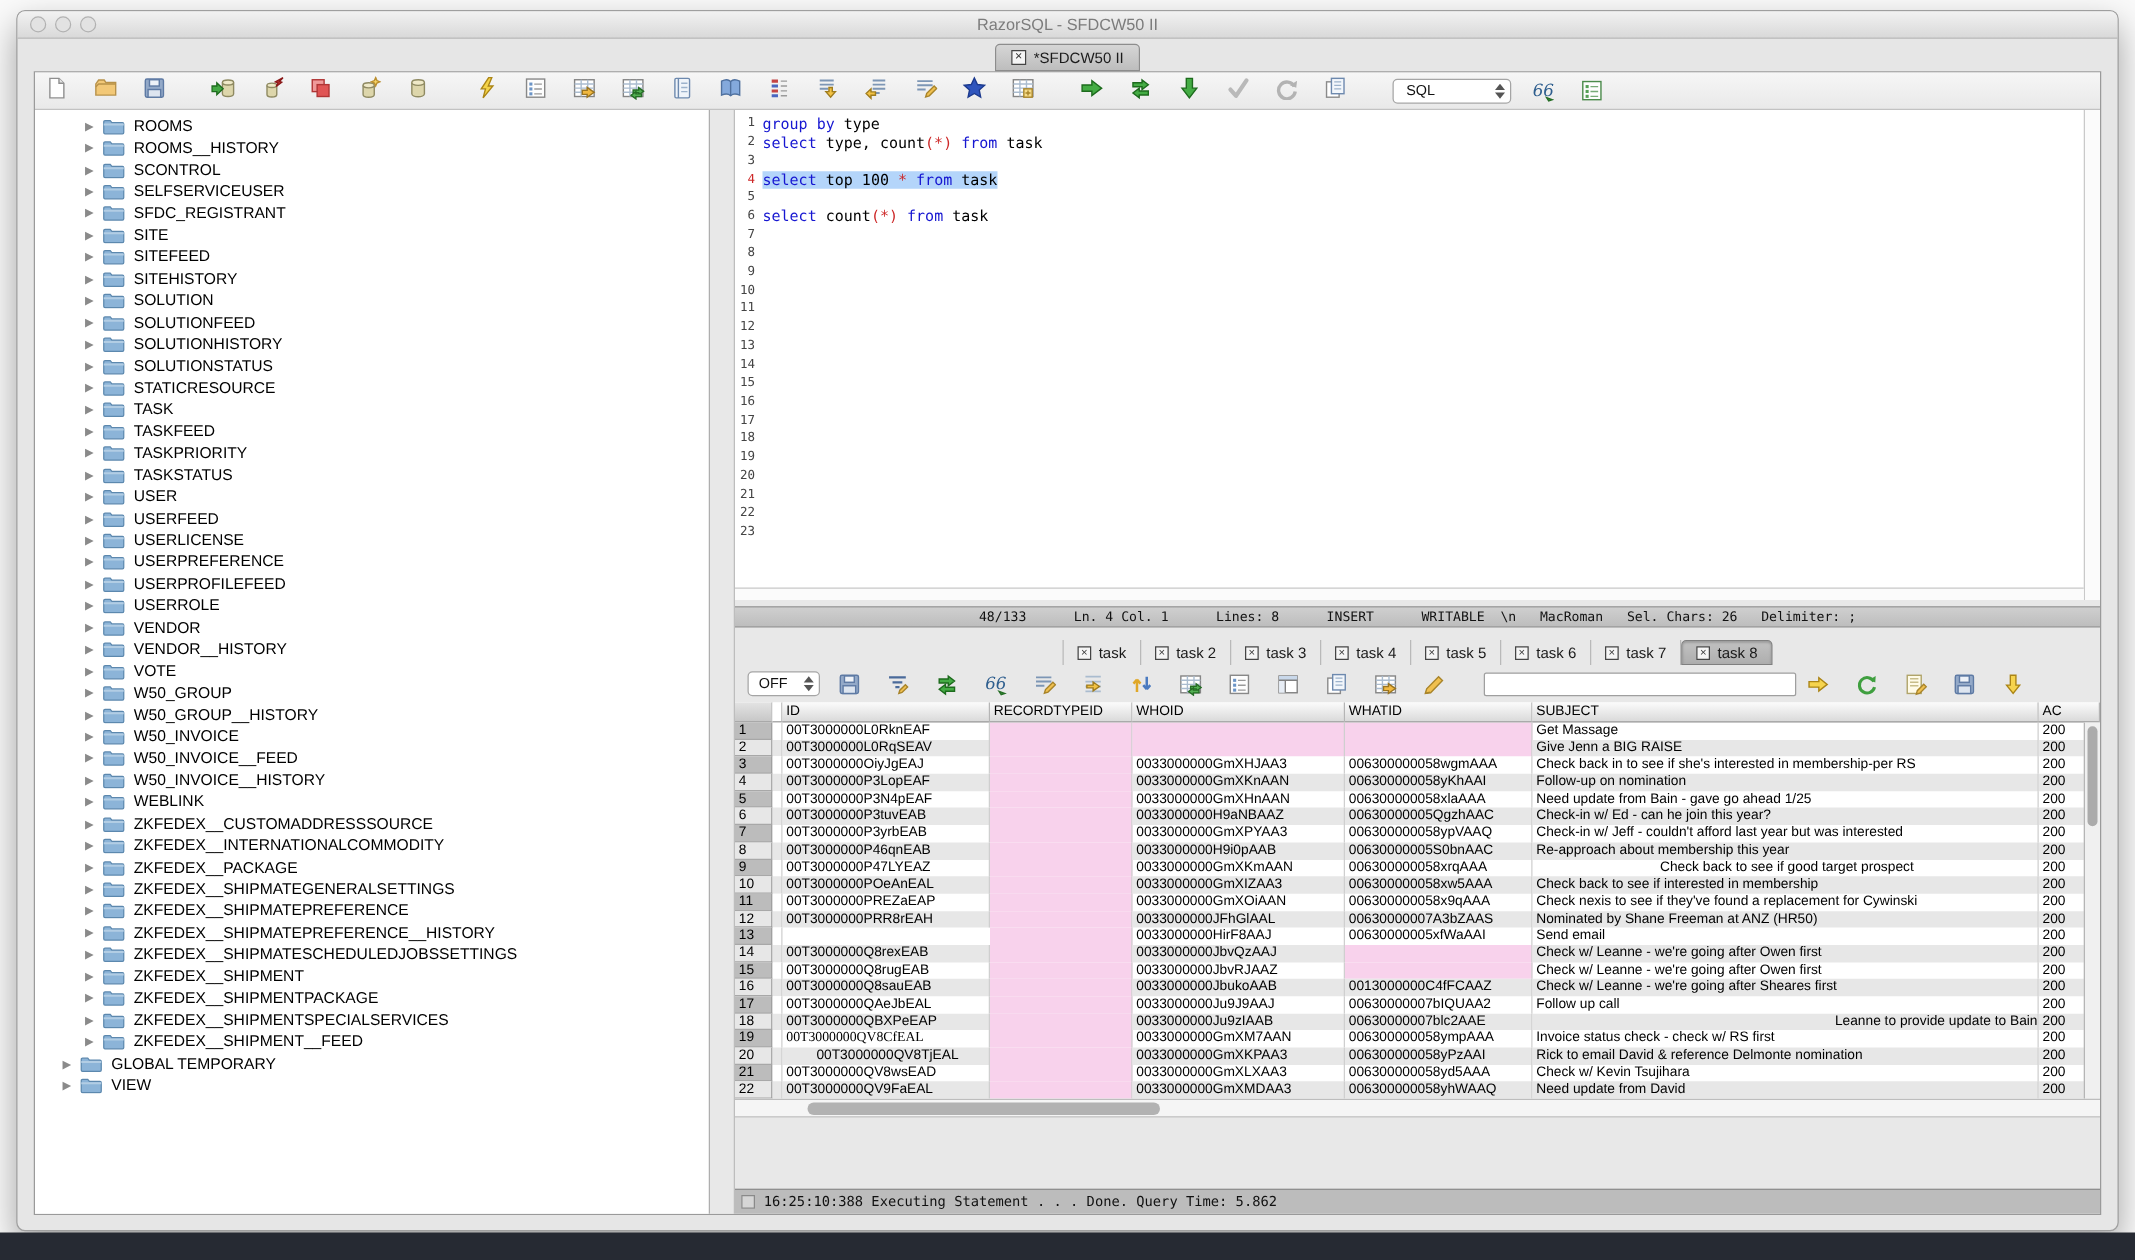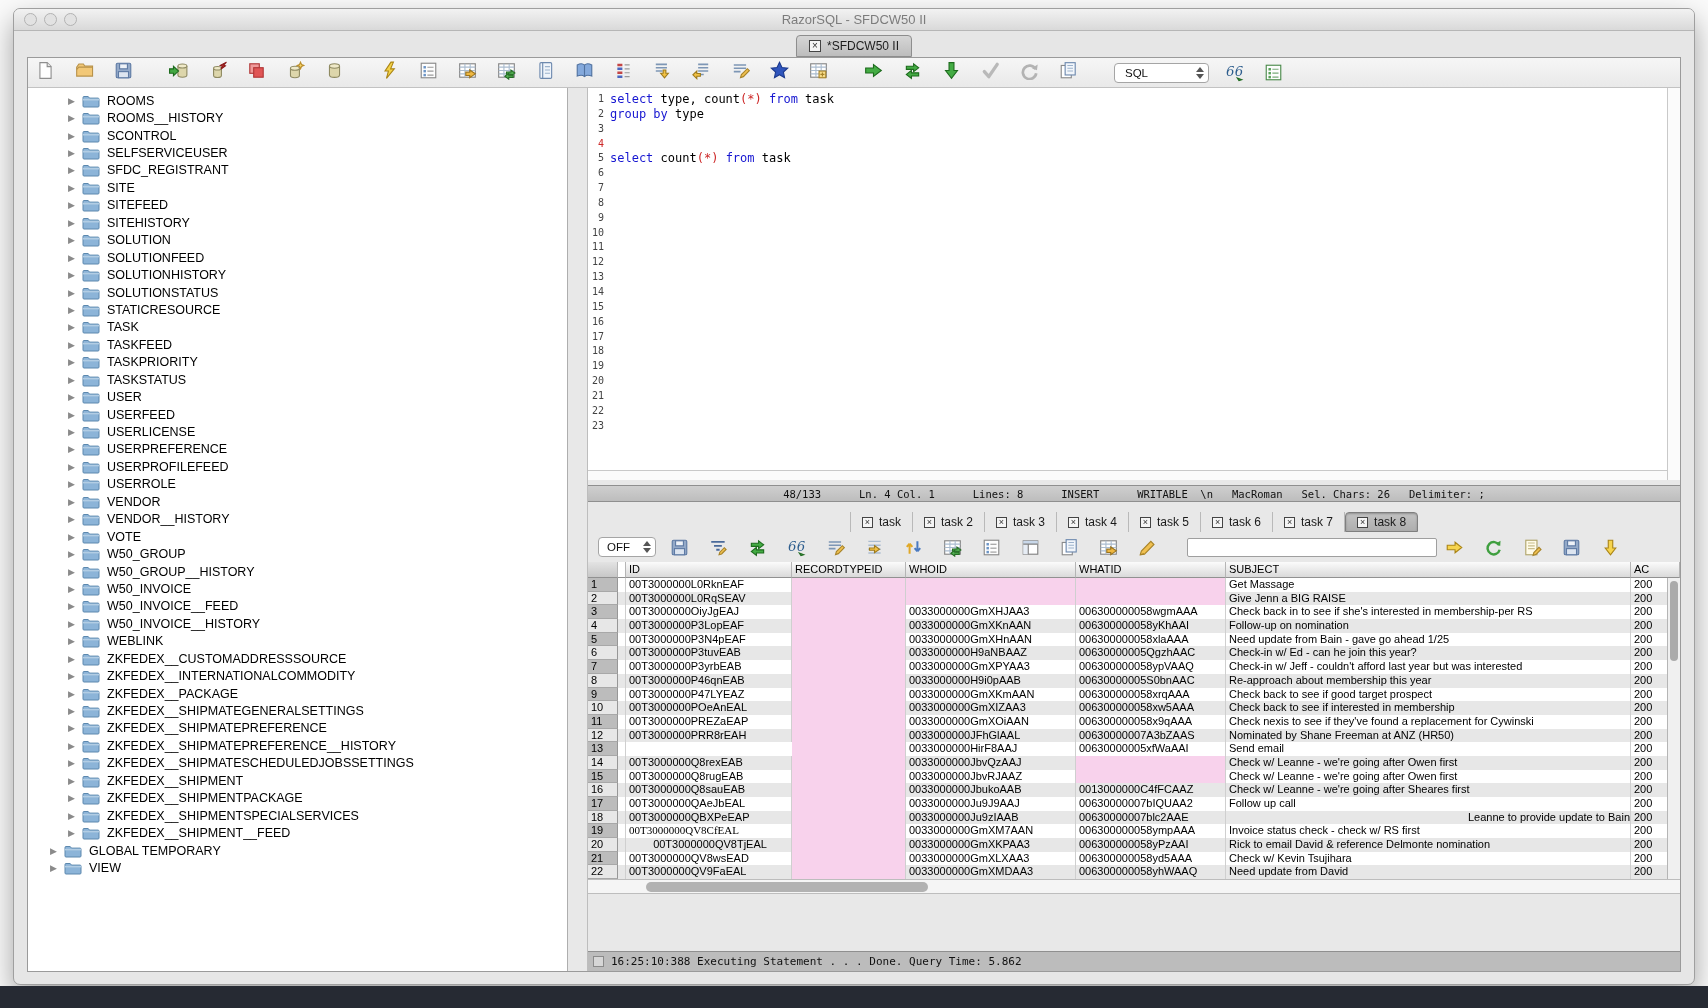--- a/index.html
+++ b/index.html
@@ -837,23 +837,24 @@
                 <div class="gl">16</div>
                 <div class="gl">17</div>
                 <div class="gl">18</div>
                 <div class="gl">19</div>
                 <div class="gl">20</div>
                 <div class="gl">21</div>
                 <div class="gl">22</div>
                 <div class="gl">23</div>
               </div>
             <div class="codearea" id="codearea">
+                <div class="cl"><span class="kw">group by</span><span> type</span></div>
                 <div class="cl"><span class="kw">select</span><span> type, count</span><span class="rd">(*)</span><span> </span><span class="kw">from</span><span> task</span></div>
-                <div class="cl"><span class="kw">group by</span><span> type</span></div>
-                <div class="cl">&nbsp;</div>
+                <div class="cl">&nbsp;</div>
+                <div class="cl"><span class="sel"><span class="kw">select</span><span> top 100 </span><span class="rd">*</span><span> </span><span class="kw">from</span><span> task</span></span></div>
                 <div class="cl">&nbsp;</div>
                 <div class="cl"><span class="kw">select</span><span> count</span><span class="rd">(*)</span><span> </span><span class="kw">from</span><span> task</span></div>
                 <div class="cl">&nbsp;</div>
                 <div class="cl">&nbsp;</div>
                 <div class="cl">&nbsp;</div>
                 <div class="cl">&nbsp;</div>
                 <div class="cl">&nbsp;</div>
                 <div class="cl">&nbsp;</div>
                 <div class="cl">&nbsp;</div>
                 <div class="cl">&nbsp;</div>
@@ -1138,21 +1139,21 @@
                   <div class="gc" style="width: 405px;">Re-approach about membership this year</div>
                   <div class="gc" style="flex: 1 1 0%;">200</div>
                 </div>
                 <div class="grow odd">
                   <div class="gc num" style="width: 30px;">9</div>
                   <div class="gc sp" style="width: 8px;"></div>
                   <div class="gc" style="width: 166px;">00T3000000P47LYEAZ</div>
                   <div class="gc pink" style="width: 114px;"></div>
                   <div class="gc" style="width: 170px;">0033000000GmXKmAAN</div>
                   <div class="gc" style="width: 150px;">006300000058xrqAAA</div>
-                  <div class="gc" style="width: 405px;">Check back to see if good target prospect</div>
+                  <div class="gc" style="width: 405px; text-align: center;">Check back to see if good target prospect</div>
                   <div class="gc" style="flex: 1 1 0%;">200</div>
                 </div>
                 <div class="grow even">
                   <div class="gc num" style="width: 30px;">10</div>
                   <div class="gc sp" style="width: 8px;"></div>
                   <div class="gc" style="width: 166px;">00T3000000POeAnEAL</div>
                   <div class="gc pink" style="width: 114px;"></div>
                   <div class="gc" style="width: 170px;">0033000000GmXIZAA3</div>
                   <div class="gc" style="width: 150px;">006300000058xw5AAA</div>
                   <div class="gc" style="width: 405px;">Check back to see if interested in membership</div>

